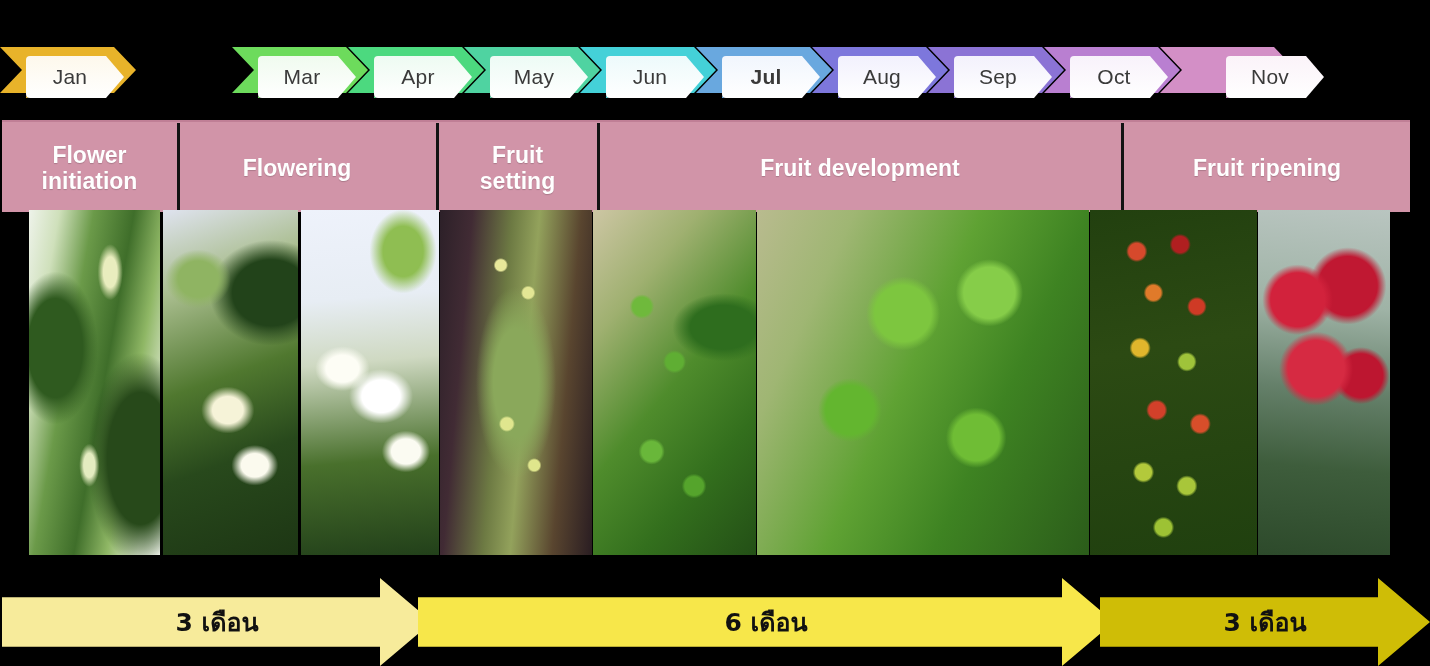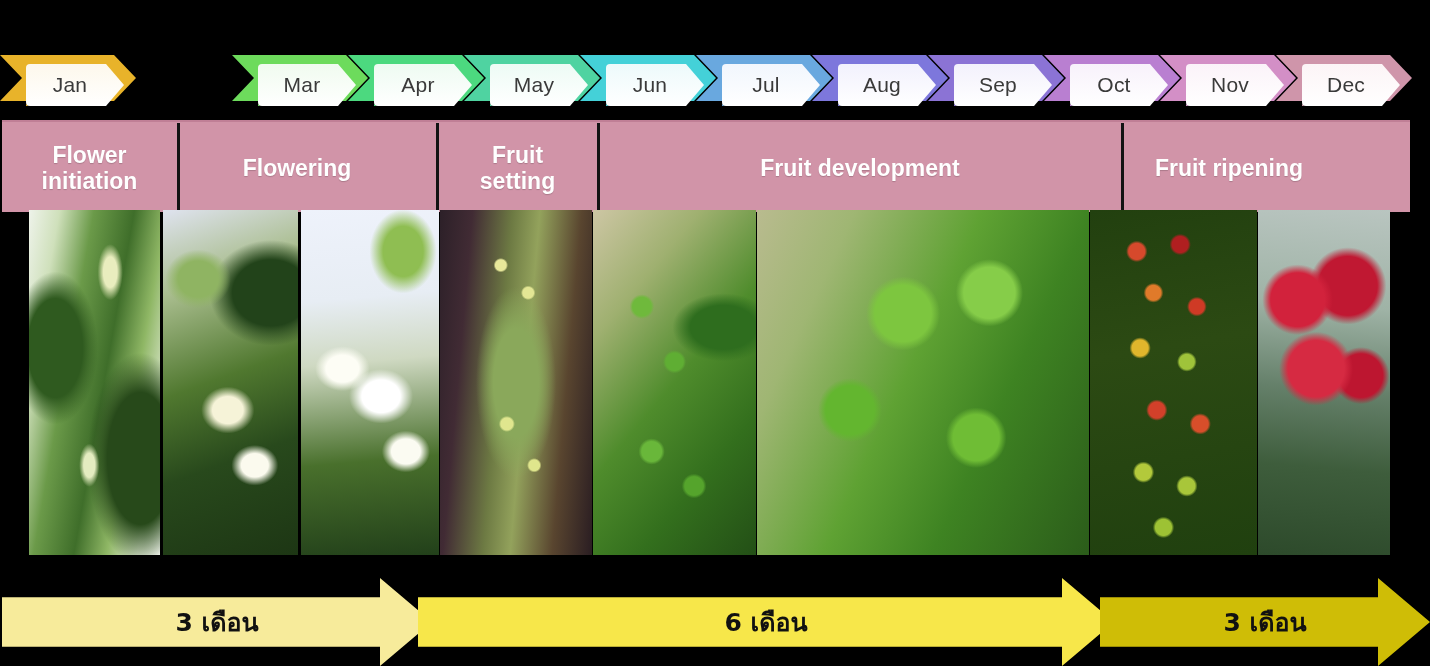--- a/index.html
+++ b/index.html
@@ -7,21 +7,21 @@
     width: 1430px; height: 666px;
     background: #000;
     font-family: "Liberation Sans", sans-serif;
     overflow: hidden;
   }
   #stage { position: relative; width: 1430px; height: 666px; background: #000; }
 
   
   #month-row { position: absolute; left: 0; top: 44px; width: 1430px; height: 62px; }
   .month-chip {
-    position: absolute; top: 8px; height: 58px;
+    position: absolute; top: 0; height: 58px;
   }
   .month-outer {
     position: absolute; left: 0; top: 3px; height: 46px; width: 100%;
     -webkit-clip-path: polygon(0 0, calc(100% - 22px) 0, 100% 50%, calc(100% - 22px) 100%, 0 100%, 22px 50%);
     clip-path: polygon(0 0, calc(100% - 22px) 0, 100% 50%, calc(100% - 22px) 100%, 0 100%, 22px 50%);
   }
   .month-inner {
     position: absolute; left: 26px; top: 12px; height: 42px; width: calc(100% - 38px);
     border-radius: 4px;
     -webkit-clip-path: polygon(0 0, calc(100% - 18px) 0, 100% 50%, calc(100% - 18px) 100%, 0 100%);
@@ -177,21 +177,21 @@
       <div class="month-inner" style="background: linear-gradient(rgb(237, 251, 245) 0%, rgb(255, 255, 255) 100%); box-shadow: rgb(79, 211, 161) 0px 0px 0px 2px;">
         <span class="month-label">May</span>
       </div>
     </div>
     <div class="month-chip" style="left:580px;width:136px;">
       <div class="month-outer" style="background: rgb(68, 209, 216);"></div>
       <div class="month-inner" style="background: linear-gradient(rgb(237, 250, 251) 0%, rgb(255, 255, 255) 100%); box-shadow: rgb(68, 209, 216) 0px 0px 0px 2px;">
         <span class="month-label">Jun</span>
       </div>
     </div>
-    <div class="month-chip" style="left:696px;width:136px;">
+    <div class="month-chip" style="left:696px;width:136px;font-weight:bold;">
       <div class="month-outer" style="background: rgb(105, 168, 223);"></div>
       <div class="month-inner" style="background: linear-gradient(rgb(241, 246, 253) 0%, rgb(255, 255, 255) 100%); box-shadow: rgb(105, 168, 223) 0px 0px 0px 2px;">
         <span class="month-label">Jul</span>
       </div>
     </div>
     <div class="month-chip" style="left:812px;width:136px;">
       <div class="month-outer" style="background: rgb(125, 119, 220);"></div>
       <div class="month-inner" style="background: linear-gradient(rgb(242, 241, 253) 0%, rgb(255, 255, 255) 100%); box-shadow: rgb(125, 119, 220) 0px 0px 0px 2px;">
         <span class="month-label">Aug</span>
       </div>
@@ -203,28 +203,22 @@
       </div>
     </div>
     <div class="month-chip" style="left:928px;width:136px;">
       <div class="month-outer" style="background: rgb(139, 115, 213);"></div>
       <div class="month-inner" style="background: linear-gradient(rgb(243, 241, 252) 0%, rgb(255, 255, 255) 100%); box-shadow: rgb(139, 115, 213) 0px 0px 0px 2px;">
         <span class="month-label">Sep</span>
       </div>
     </div>
     <div class="month-chip" style="left:1160px;width:136px;">
       <div class="month-outer" style="background: rgb(211, 143, 198);"></div>
-      <div class="month-inner" style="background: linear-gradient(rgb(251, 243, 249) 0%, rgb(255, 255, 255) 100%); box-shadow: rgb(211, 143, 198) 0px 0px 0px 2px;">
+      <div class="month-inner" style="background: linear-gradient(rgb(251, 243, 249) 0%, rgb(255, 255, 255) 100%); box-shadow: rgb(211, 143, 198) 0px 0px 0px 2px; margin-left: 40px;">
         <span class="month-label">Nov</span>
-      </div>
-    </div>
-    <div class="month-chip" style="left:1276px;width:136px;">
-      <div class="month-outer" style="background: rgb(207, 149, 170);"></div>
-      <div class="month-inner" style="background: linear-gradient(rgb(252, 244, 246) 0%, rgb(255, 255, 255) 100%); box-shadow: rgb(207, 149, 170) 0px 0px 0px 2px;">
-        <span class="month-label">Dec</span>
       </div>
     </div>
   </div>
 
   <div id="phase-bar" style="background: rgb(209, 148, 168);">
     <div class="phase-cell" style="left:0px;width:175px;">
       <div class="phase-label">
         <div>Flower</div>
         <div>initiation</div>
       </div>
@@ -238,21 +232,21 @@
       <div class="phase-label">
         <div>Fruit</div>
         <div>setting</div>
       </div>
     </div>
     <div class="phase-cell" style="left:598px;width:520px;">
       <div class="phase-label">
         <div>Fruit  development</div>
       </div>
     </div>
-    <div class="phase-cell" style="left:1084px;width:286px;">
+    <div class="phase-cell" style="left:1122px;width:286px;">
       <div class="phase-label">
         <div>Fruit ripening</div>
       </div>
     </div>
 
     <div class="phase-div" style="left: 175px; background: rgb(19, 19, 19);"></div>
     <div class="phase-div" style="left: 434px; background: rgb(19, 19, 19);"></div>
     <div class="phase-div" style="left: 595px; background: rgb(19, 19, 19);"></div>
     <div class="phase-div" style="left: 1119px; background: rgb(19, 19, 19);"></div>
   </div>

